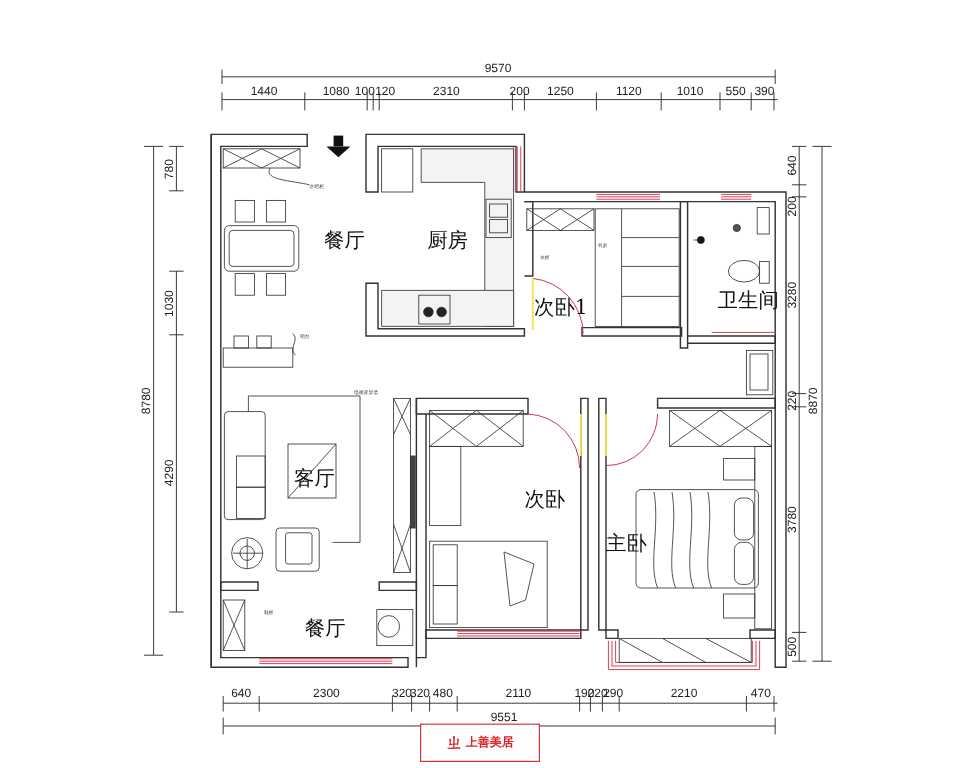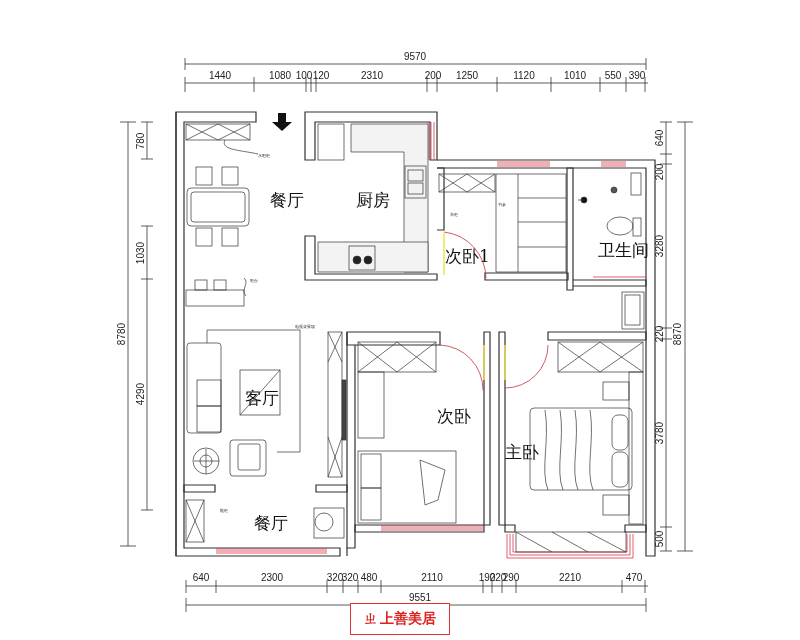--- a/index.html
+++ b/index.html
@@ -3,21 +3,21 @@
 <meta charset="utf-8">
 <style>
   html,body{margin:0;padding:0;background:#fff;}
   body{width:800px;height:640px;position:relative;overflow:hidden;font-family:"DejaVu Sans",sans-serif;}
   svg{position:absolute;left:0;top:0;}
   .dim{font-family:"Liberation Sans",sans-serif;font-size:10px;fill:#222;}
   .room{font-family:"DejaVu Serif",serif;font-size:17px;fill:#111;}
   .note{font-family:"DejaVu Sans",sans-serif;font-size:4px;fill:#333;}
   .logo{position:absolute;left:350px;top:603px;width:100px;height:32px;border:1px solid #d33;box-sizing:border-box;background:#fff;display:flex;align-items:center;justify-content:center;}
   .logo .mark{color:#d22;font-family:"DejaVu Sans",sans-serif;font-weight:bold;font-size:14px;margin-right:2px;}
-  .logo .txt{color:#d22;font-family:"DejaVu Sans",sans-serif;font-weight:bold;font-size:14px;}
+  .logo .txt{color:#d22;font-family:"DejaVu Sans",sans-serif;font-weight:bold;font-size:10px;}
 </style>
 </head>
 <body>
 
 <svg width="800" height="640" viewBox="0 0 800 640">
 
   <g stroke="#333" stroke-width="0.8">
     <line x1="185" y1="64" x2="646" y2="64"></line>
     <line x1="185" y1="58" x2="185" y2="70"></line>
       <line x1="646" y1="58" x2="646" y2="70"></line>

